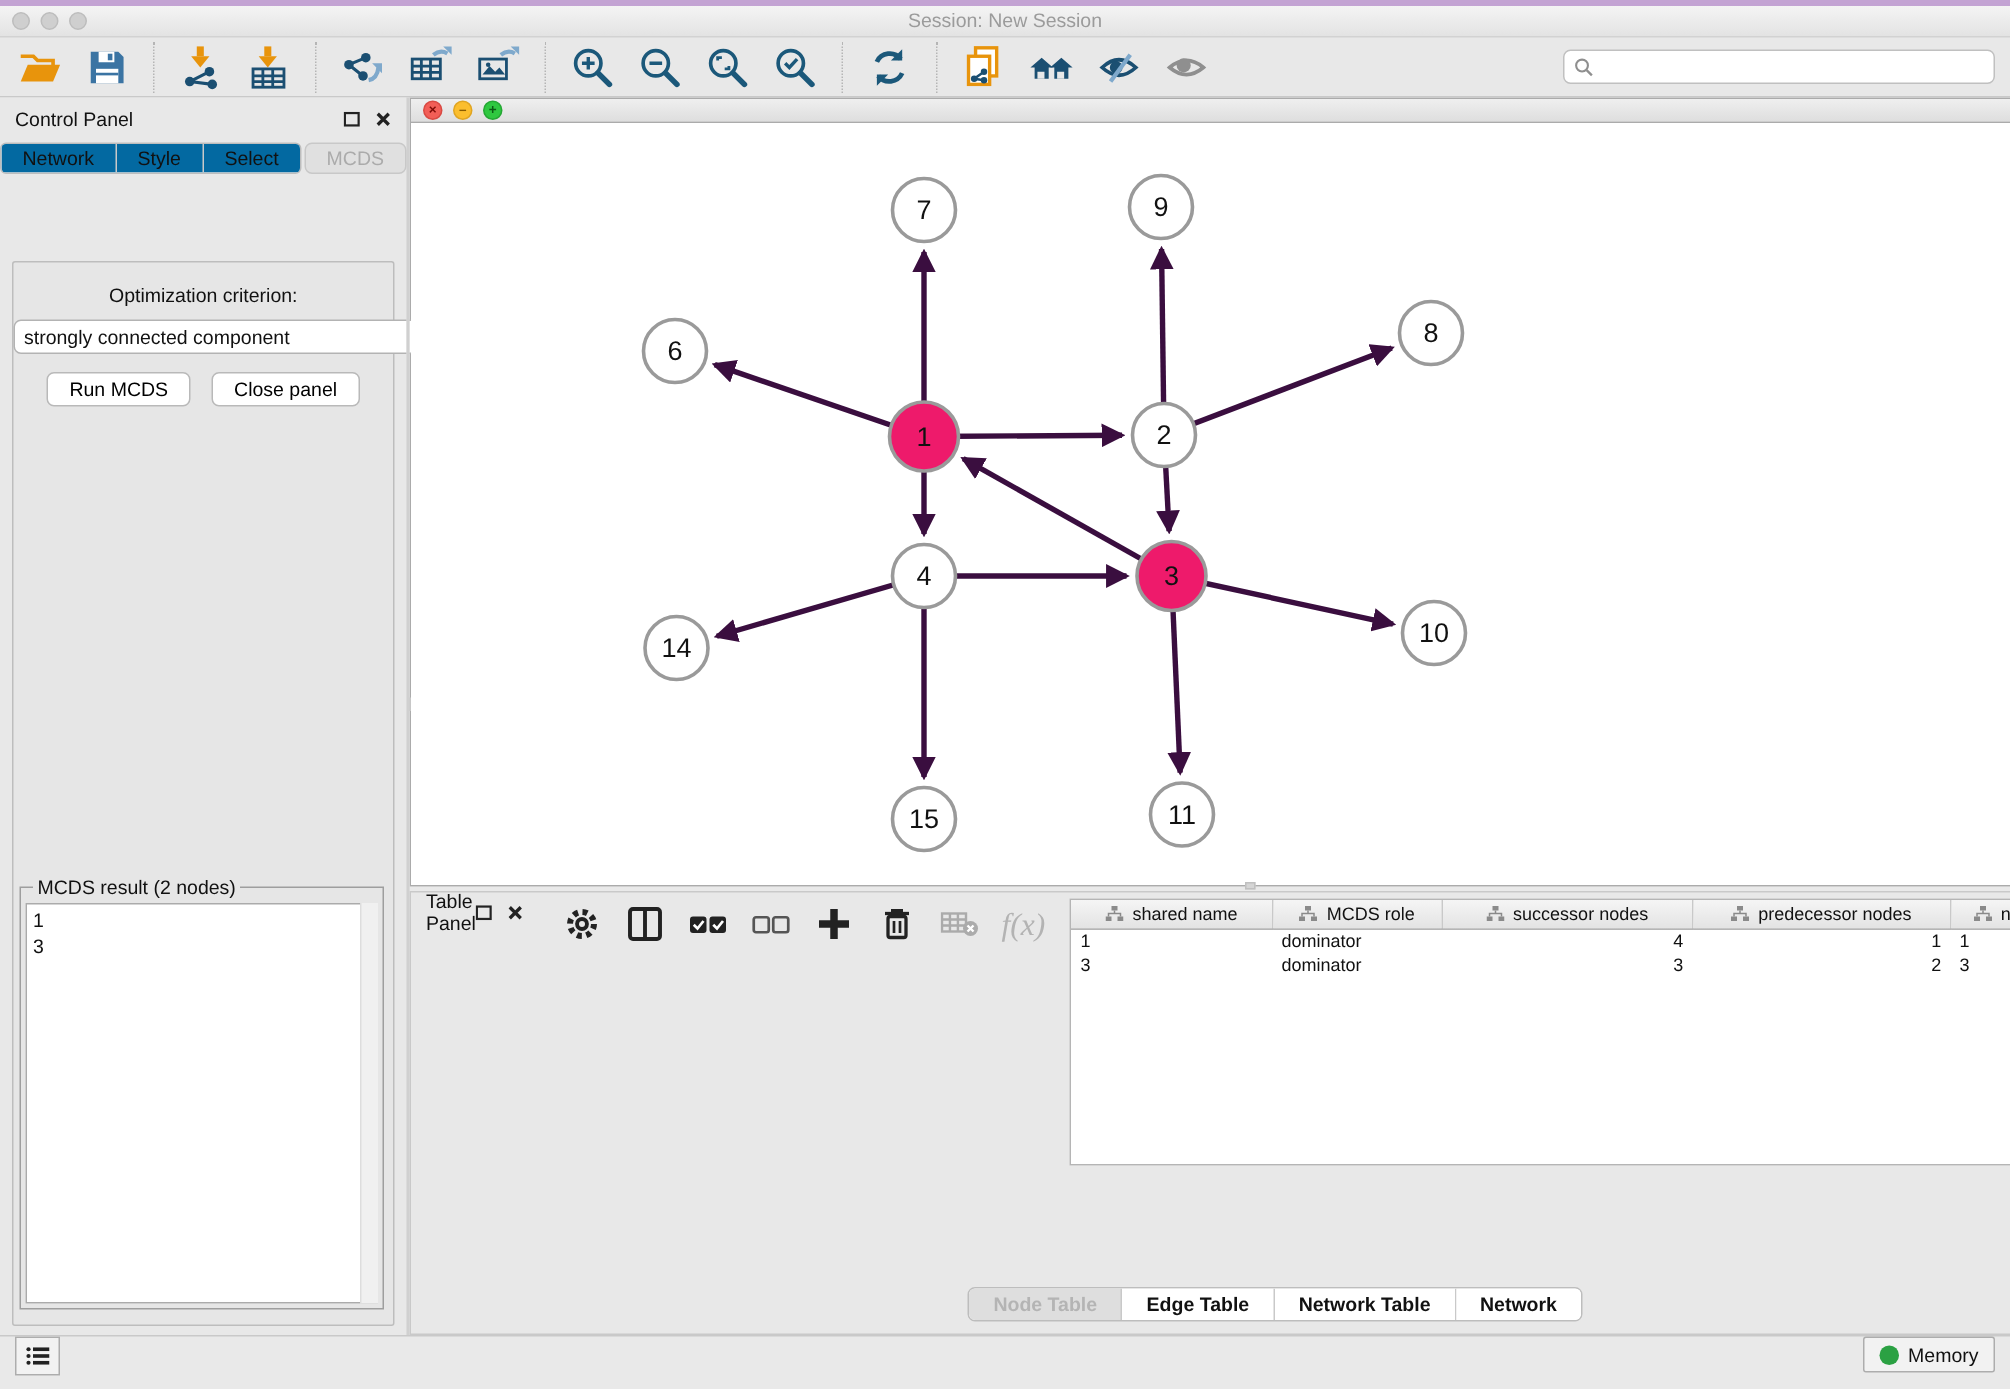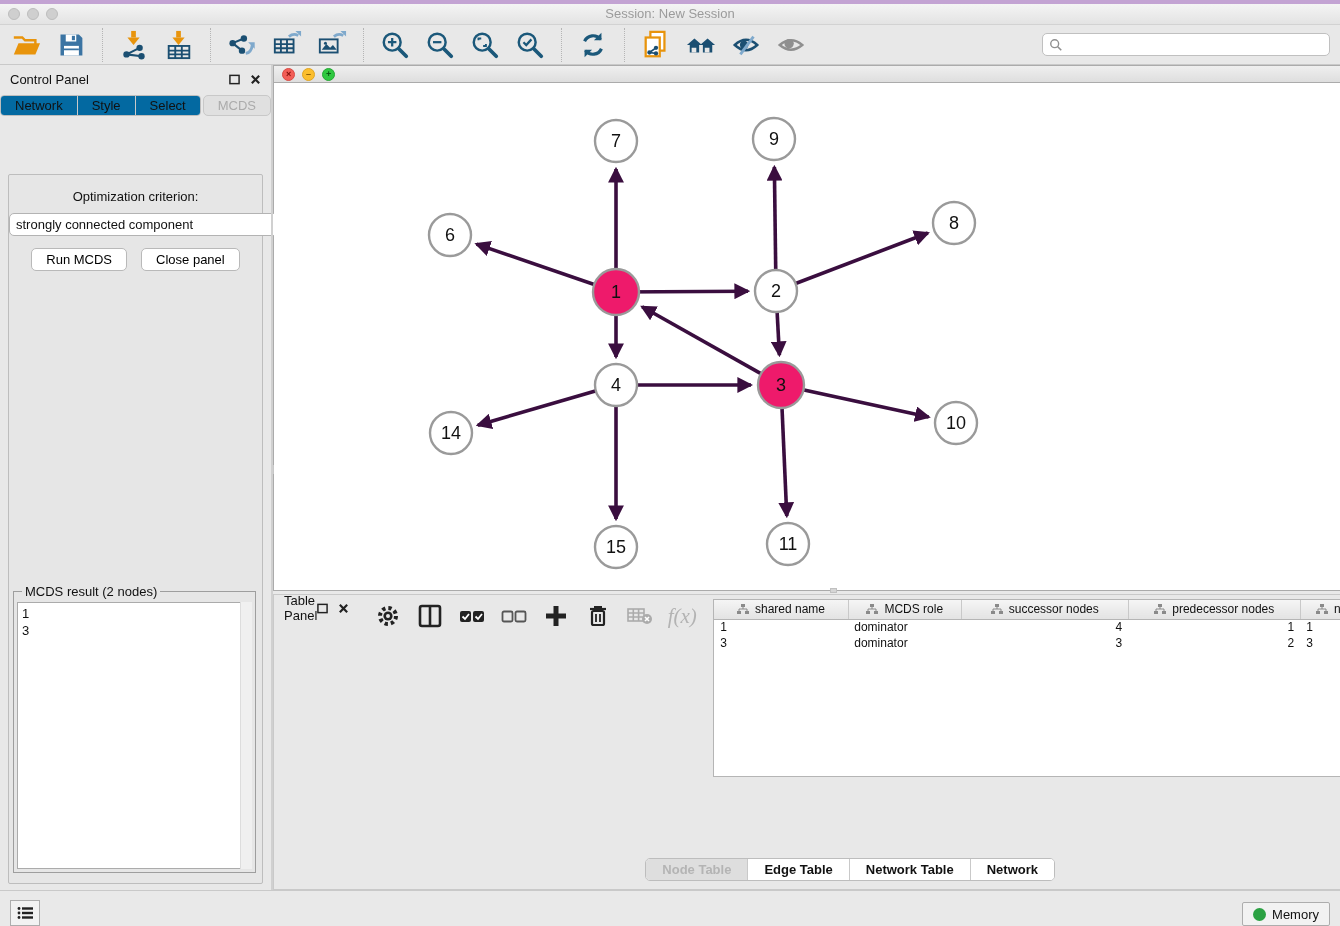--- a/index.html
+++ b/index.html
@@ -88,21 +88,21 @@
   table.node-table td { height:16px; padding:0 6px; overflow:hidden; white-space:nowrap; }
   th .th-inner { display:flex; align-items:center; justify-content:center; gap:6px; }
   th .th-inner svg { flex:none; }
   .tp-tabs-row { position:absolute; bottom:8px; left:0; right:0; display:flex; justify-content:center; }
   .tp-tabseg { display:flex; border:1px solid #BDBDBD; border-radius:5px; overflow:hidden; background:#fff;margin-left:41px; }
   .ttab { font-size:13px; font-weight:bold; padding:3px 16px; background:#fff; color:#111; border-right:1px solid #C9C9C9; }
   .ttab:last-child { border-right:none; }
   .ttab.active { background:#DEDEDE; color:#B4B4B4; }
 
   
-  .statusbar { height:36px; background:#E9E9E9; border-top:1px solid #C9C9C9; display:flex; align-items:flex-end;
+  .statusbar { height:36px; background:#E9E9E9; border-top:1px solid #C9C9C9; display:flex; align-items:flex-start;
                padding:0 10px; }
   .sb-left-btn { width:30px; height:26px; background:#F2F2F2; border:1px solid #ADADAD; display:flex;
                  align-items:center; justify-content:center; }
   .sb-spacer { flex:1; }
   .memory-btn { height:24px; background:#F2F2F2; border:1px solid #ADADAD; border-radius:2px; display:flex;
                 align-items:center; gap:6px; padding:0 10px; font-size:13px; }
   .mem-dot { width:13px; height:13px; border-radius:50%; background:#2BA143; }
 </style>
 </head>
 <body>

